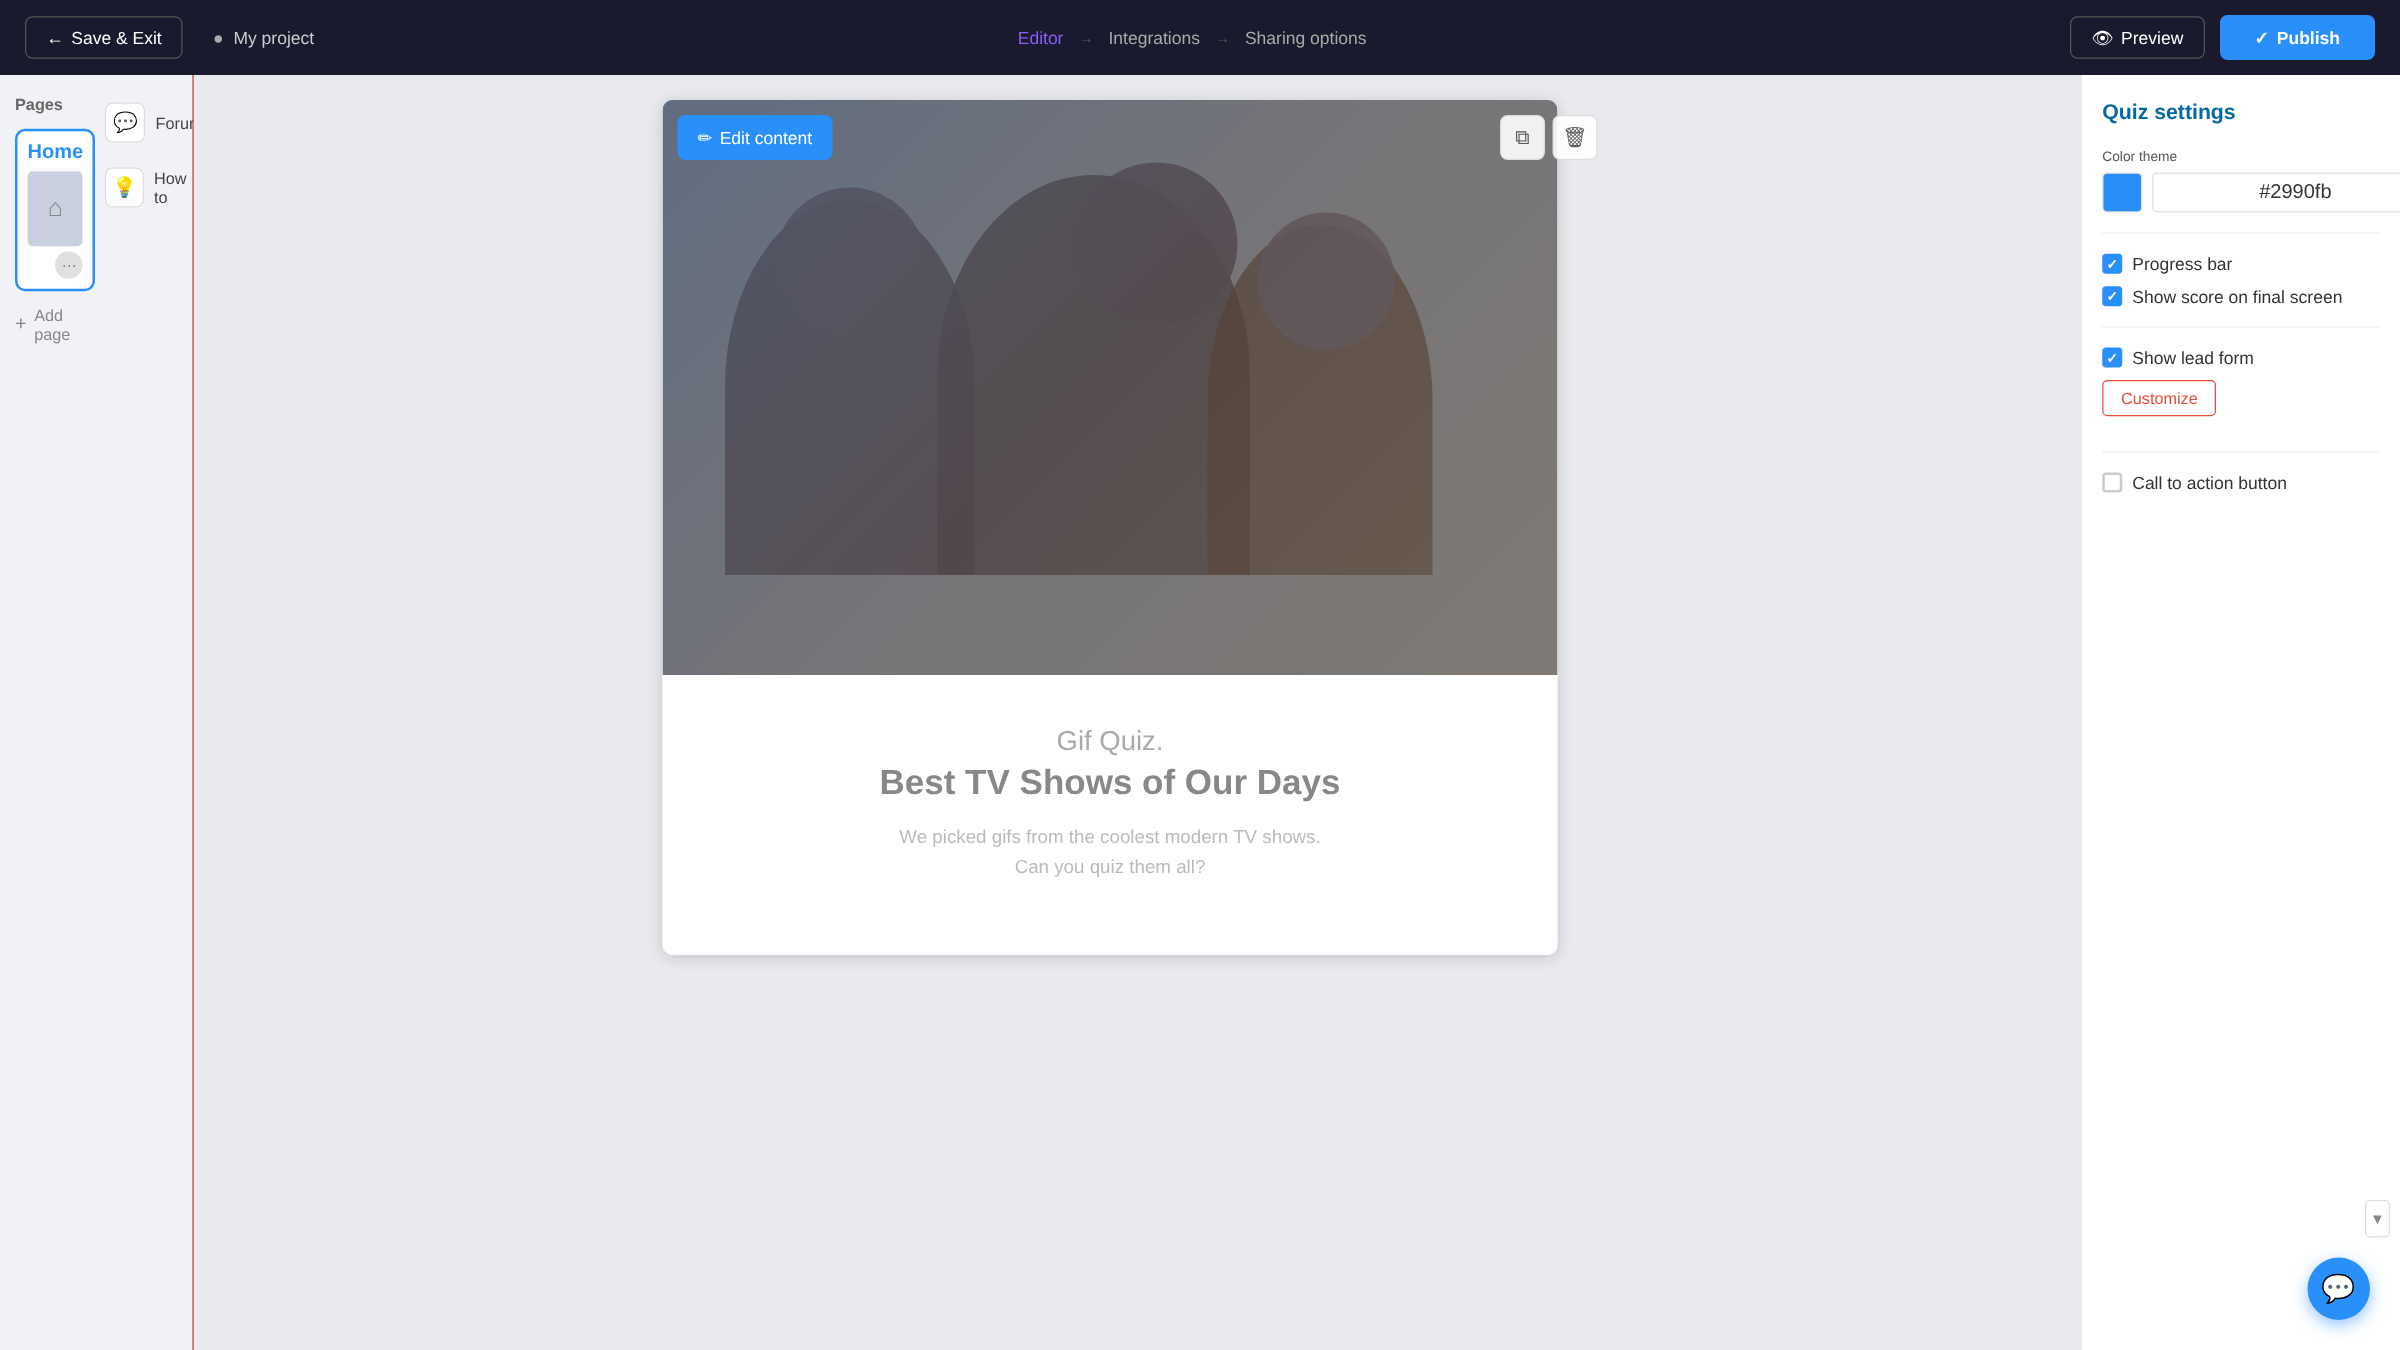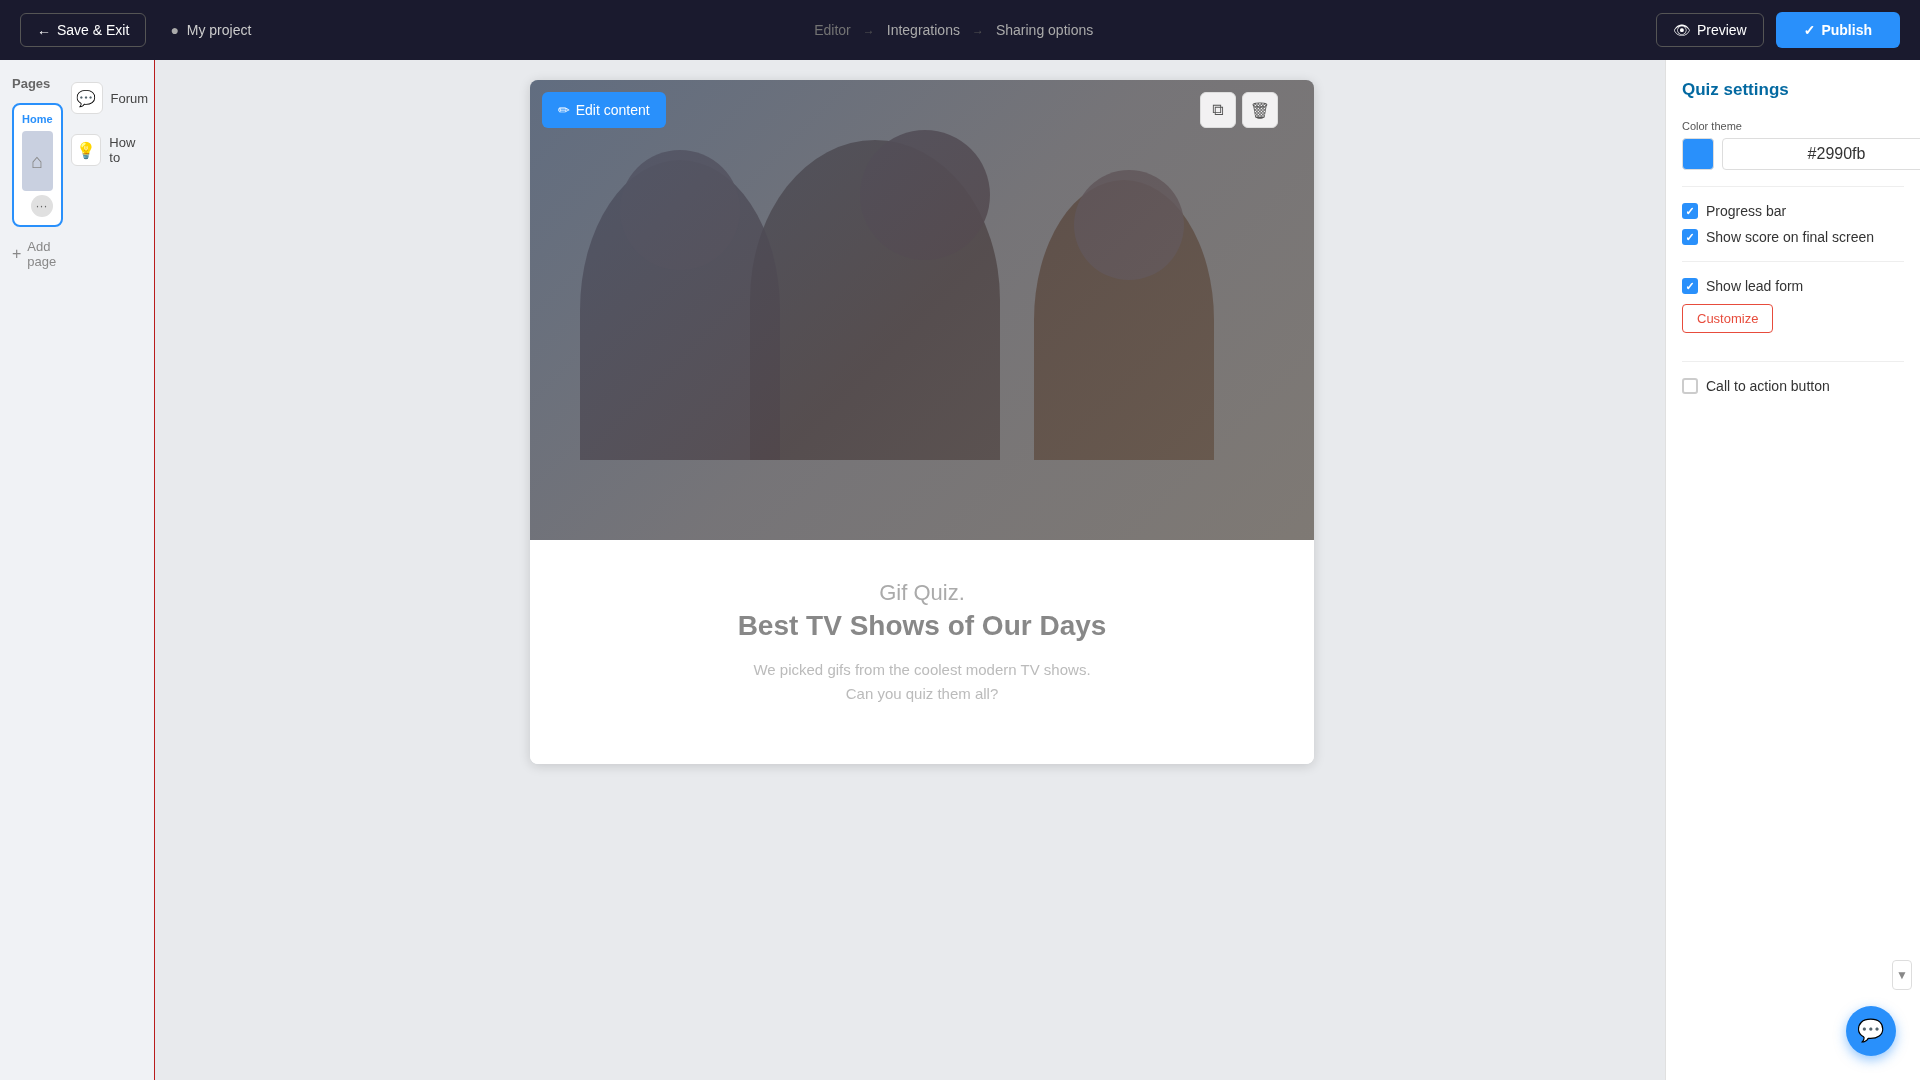--- a/index.html
+++ b/index.html
@@ -15,21 +15,21 @@
     .save-exit-btn {
       display: flex; align-items: center; gap: 6px;
       background: transparent; border: 1.5px solid #555; color: #fff;
       padding: 8px 16px; border-radius: 6px; cursor: pointer; font-size: 14px;
     }
     .project-name { color: #ccc; font-size: 14px; margin-left: 16px; }
     .project-dot { color: #aaa; margin-right: 4px; }
 
     .nav-center { display: flex; align-items: center; gap: 12px; }
     .nav-step { font-size: 14px; color: #aaa; cursor: pointer; }
-    .nav-step.active { color: #737373; }
+    .nav-step.active { color: #8b5cf6; }
     .nav-arrow { color: #555; font-size: 12px; }
 
     .nav-right { display: flex; align-items: center; gap: 12px; }
     .preview-btn {
       display: flex; align-items: center; gap: 6px;
       background: transparent; border: 1.5px solid #555; color: #fff;
       padding: 8px 16px; border-radius: 6px; cursor: pointer; font-size: 14px;
     }
     .publish-btn {
       display: flex; align-items: center; gap: 6px;
@@ -46,21 +46,21 @@
     .sidebar {
       width: 155px; background: #f0f2f5; border-right: 1px solid #b91c1c;
       padding: 16px 12px; flex-shrink: 0; display: flex; flex-direction: row;
       justify-content: space-between;
     }
     .sidebar-title { font-size: 13px; color: #666; font-weight: 600; margin-bottom: 12px; }
     .page-thumb {
       border: 2px solid #2990fb; border-radius: 8px; padding: 8px;
       background: #fff; cursor: pointer; margin-bottom: 8px;
     }
-    .page-thumb-label { color: #2990fb; font-size: 11px; font-weight: 600; margin-bottom: 6px; }
+    .page-thumb-label { color: #2990fb; font-size: 16px; font-weight: 600; margin-bottom: 6px; }
     .page-thumb-img {
       width: 100%; height: 60px; background: #c9d0e0; border-radius: 4px;
       display: flex; align-items: center; justify-content: center;
     }
     .page-thumb-icon { font-size: 20px; color: #888; }
     .page-thumb-dots {
       display: flex; justify-content: flex-end; margin-top: 4px;
     }
     .dots-btn {
       background: #e0e0e0; border: none; border-radius: 50%; width: 22px; height: 22px;
@@ -102,21 +102,21 @@
       display: flex; gap: 6px;
     }
     .canvas-action-btn {
       background: rgba(255,255,255,0.9); border: 1px solid #ddd; border-radius: 6px;
       width: 36px; height: 36px; cursor: pointer; display: flex; align-items: center;
       justify-content: center; font-size: 16px; color: #555;
     }
 
     .quiz-card {
       background: #fff; border-radius: 8px; overflow: hidden;
-      box-shadow: 0 2px 12px rgba(0,0,0,0.15); width: 784px;
+      box-shadow: 0 2px 12px rgba(0,0,0,0.15); width: 716px;
     }
     .quiz-hero {
       width: 100%; height: 460px; background: #8899aa;
       position: relative; overflow: hidden;
     }
     .quiz-hero-overlay {
       position: absolute; inset: 0;
       background: linear-gradient(135deg, rgba(80,90,110,0.7) 0%, rgba(100,80,70,0.5) 50%, rgba(120,100,80,0.6) 100%);
     }
     

